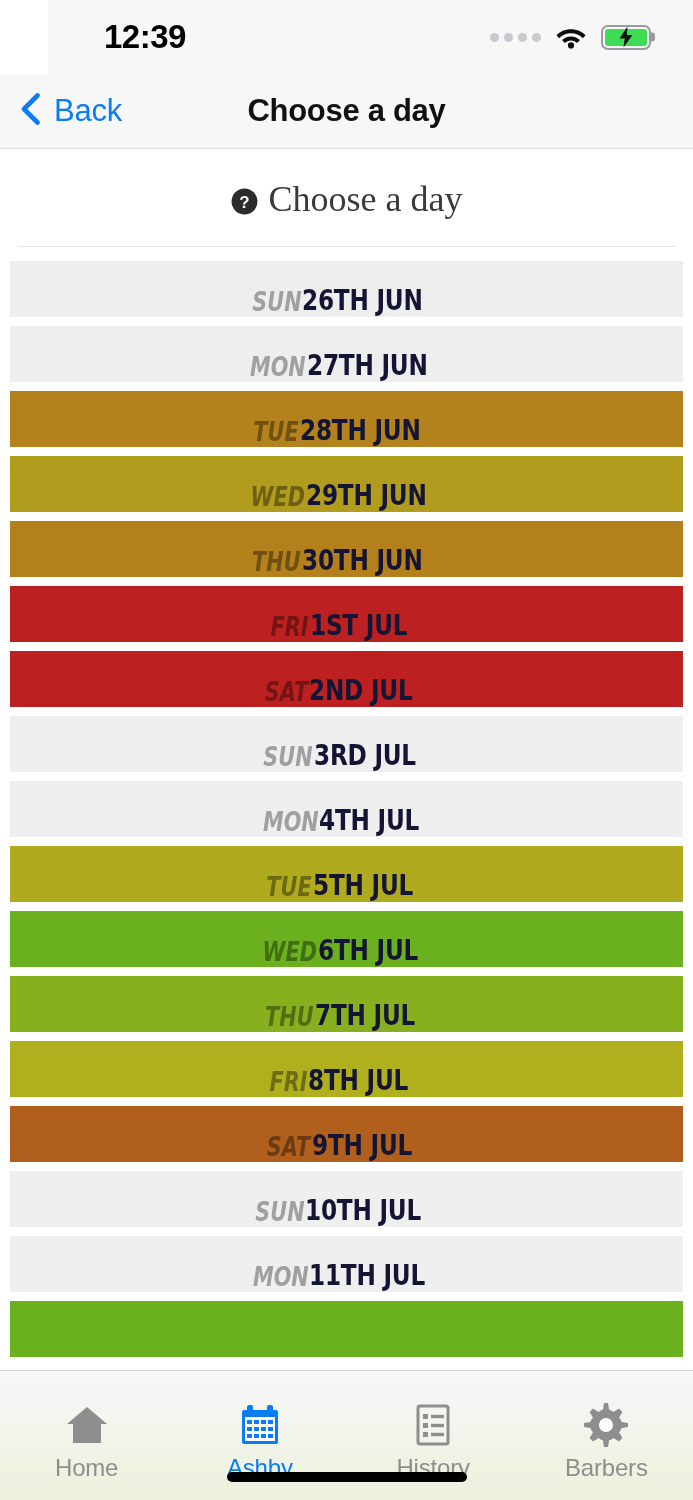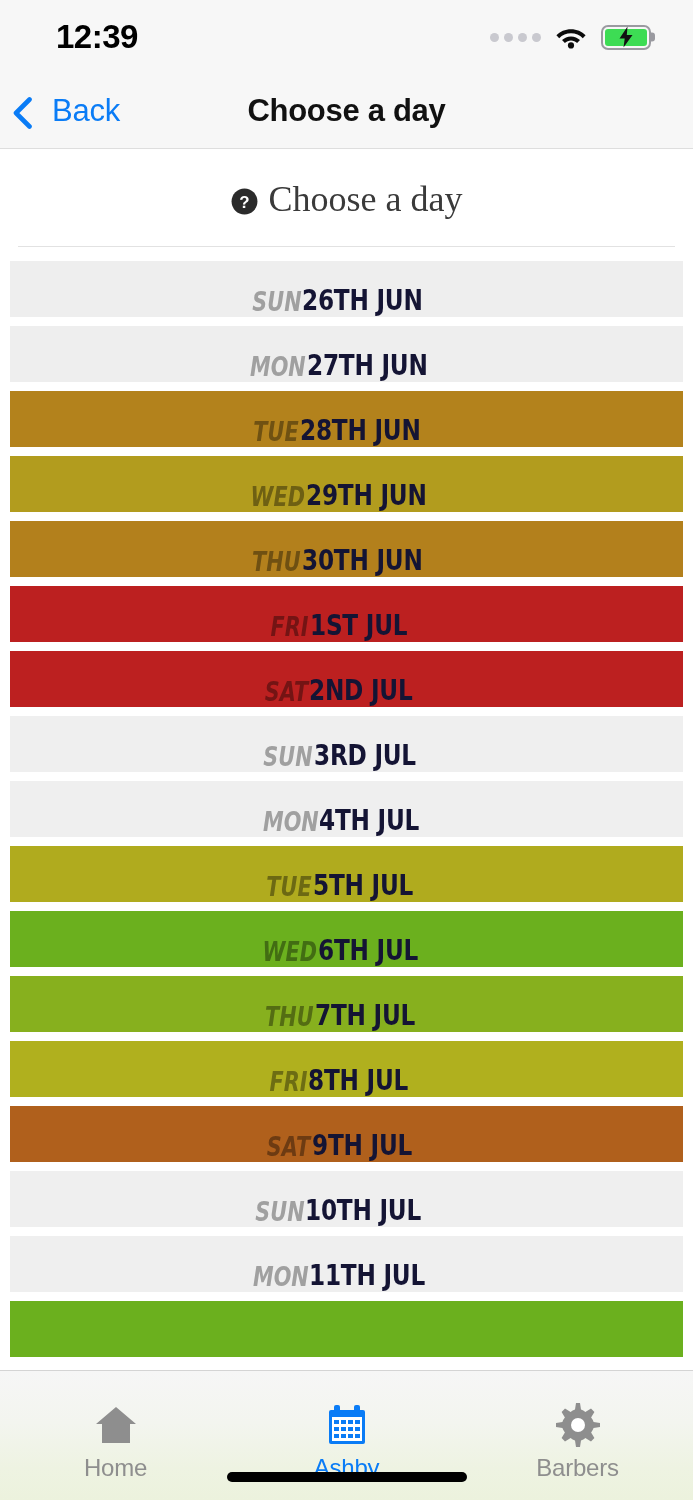--- a/index.html
+++ b/index.html
@@ -16,20 +16,21 @@
     display: flex; flex-direction: column;
   }
 
   
   .statusbar {
     height: 74px; flex: 0 0 74px;
     background: #f7f7f7;
     display: flex; align-items: center;
     padding: 0 42px 0 56px;
     position: relative;
+    margin-left: 48px;
   }
   .status-time {
     font-size: 33px; font-weight: 600; color: #000;
     letter-spacing: -0.5px;
   }
   .status-right {
     margin-left: auto;
     display: flex; align-items: center; gap: 14px;
   }
   .signal-dots { display: flex; gap: 5px; align-items: center; }
@@ -61,22 +62,22 @@
 
   
   .navbar {
     height: 75px; flex: 0 0 75px;
     background: #f7f7f7;
     border-bottom: 1px solid #dedede;
     display: flex; align-items: center;
     position: relative;
   }
   .back-btn {
-    display: flex; align-items: flex-end; gap: 20px;
-    padding-left: 12px; cursor: pointer;
+    display: flex; align-items: flex-start; gap: 14px;
+    padding-left: 20px; cursor: pointer;
   }
   .chev { width: 20px; height: 32px; display: block; }
   .back-label {
     font-size: 31px; color: #0a7cf6; letter-spacing: -0.2px;
   }
   .nav-title {
     position: absolute; left: 0; right: 0; text-align: center;
     font-size: 31px; font-weight: bold; color: #111;
     letter-spacing: -0.3px; pointer-events: none;
   }
@@ -298,20 +299,34 @@
             <rect x="9" y="31" width="5" height="4"></rect>
             <rect x="16" y="31" width="5" height="4"></rect>
             <rect x="23" y="31" width="5" height="4"></rect>
             <rect x="30" y="31" width="5" height="4"></rect>
           </g>
         </svg>
         <span class="tab-label">Ashby</span>
       </div>
       <div class="tab">
         <svg class="tab-icon" viewBox="0 0 44 44">
+          <rect x="7" y="3" width="30" height="38" rx="2" fill="none" stroke="#8e8e8e" stroke-width="3"></rect>
+          <g fill="#8e8e8e">
+            <rect x="12" y="11" width="5" height="5"></rect>
+            <rect x="20" y="11.8" width="13" height="3.4"></rect>
+            <rect x="12" y="20" width="5" height="5"></rect>
+            <rect x="20" y="20.8" width="13" height="3.4"></rect>
+            <rect x="12" y="29" width="5" height="5"></rect>
+            <rect x="20" y="29.8" width="13" height="3.4"></rect>
+          </g>
+        </svg>
+        <span class="tab-label">History</span>
+      </div>
+      <div class="tab">
+        <svg class="tab-icon" viewBox="0 0 44 44">
           <path d="M22 2 L26 2 L27 8.4 A14.6 14.6 0 0 1 31.4 10.9 L37 7.6 L40.4 11 L37.1 16.6 A14.6 14.6 0 0 1 39.6 21 L46 22 L46 26 L39.6 27 A14.6 14.6 0 0 1 37.1 31.4 L40.4 37 L37 40.4 L31.4 37.1 A14.6 14.6 0 0 1 27 39.6 L26 46 L22 46 L21 39.6 A14.6 14.6 0 0 1 16.6 37.1 L11 40.4 L7.6 37 L10.9 31.4 A14.6 14.6 0 0 1 8.4 27 L2 26 L2 22 L8.4 21 A14.6 14.6 0 0 1 10.9 16.6 L7.6 11 L11 7.6 L16.6 10.9 A14.6 14.6 0 0 1 21 8.4 Z" fill="#8e8e8e" transform="translate(-2,-2) scale(1.0)"></path>
           <circle cx="22" cy="22" r="7" fill="#ffffff"></circle>
         </svg>
         <span class="tab-label">Barbers</span>
       </div>
       <div class="home-indicator"></div>
   </div>
 
 </div>
 

